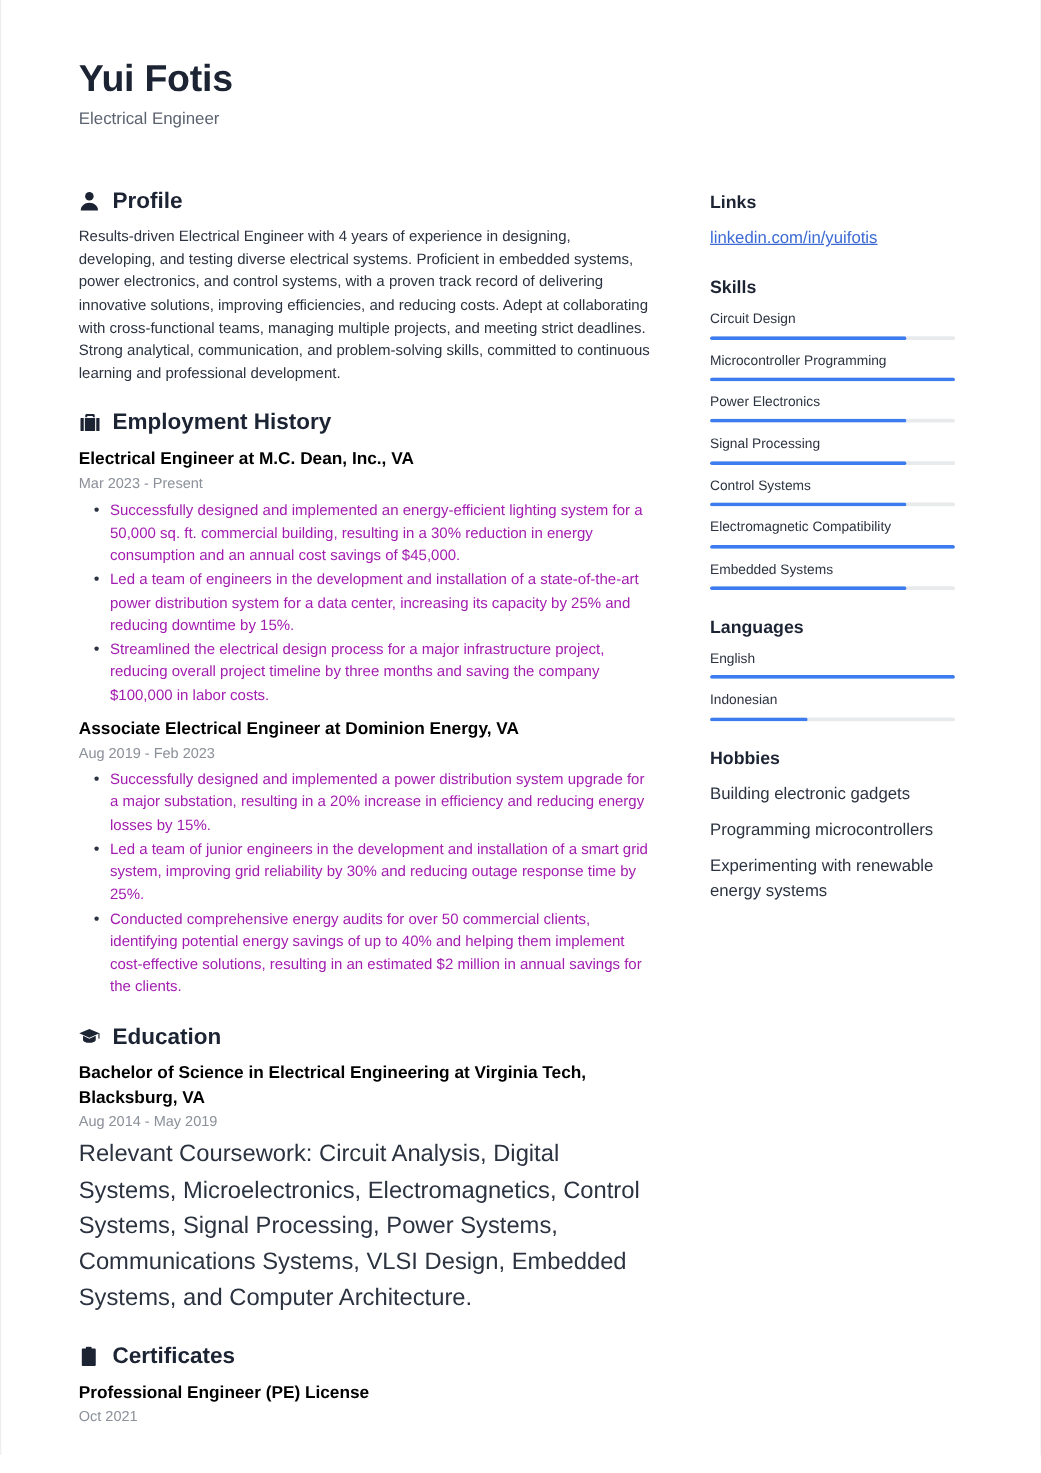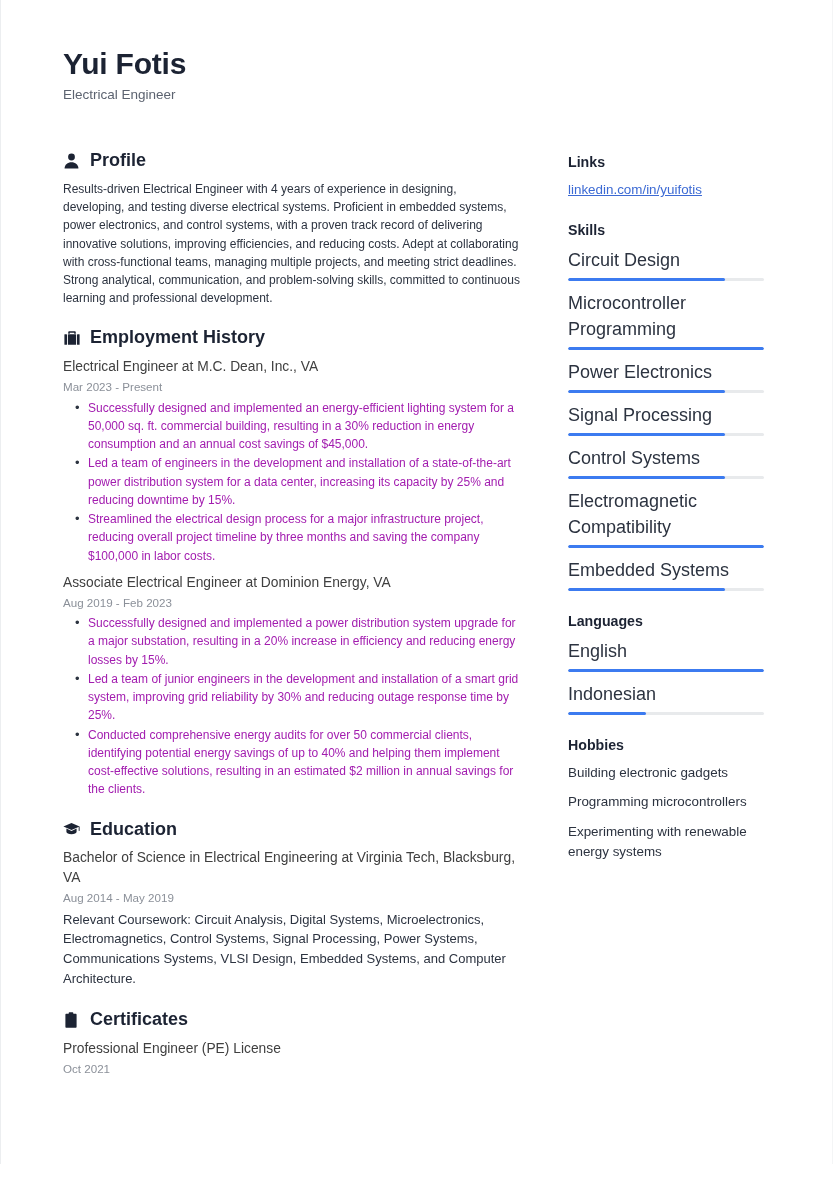--- a/index.html
+++ b/index.html
@@ -90,22 +90,22 @@
   .para {
     font-size: 12px;
     line-height: 1.52;
     color: #2c3340;
     margin: 0;
   }
 
   .entry { margin-bottom: 2px; }
   .entry-title {
     font-size: 13.8px;
-    font-weight: normal;
-    color: #404040;
+    font-weight: bold;
+    color: #000000;
     line-height: 1.45;
   }
   .entry-date {
     font-size: 11.6px;
     color: #8b9099;
     line-height: 1.5;
     margin-top: 1px;
     margin-bottom: 3px;
   }
   ul.bullets {
@@ -122,21 +122,21 @@
   }
   ul.bullets li::before {
     content: "•";
     position: absolute;
     left: -13px;
     top: -1px;
     font-size: 13px;
     color: #2c3340;
   }
   .entry-desc {
-    font-size: 13px;
+    font-size: 19px;
     line-height: 1.52;
     color: #2c3340;
     margin-top: 2px;
   }
 
   
   .side-block { margin-bottom: 22px; }
   .side-title {
     font-size: 14.2px;
     font-weight: bold;
@@ -157,21 +157,21 @@
     color: #3c6ad4;
     text-decoration: underline;
     display: block;
     margin-bottom: 10px;
     word-break: break-word;
   }
 
   
   .meter-item { margin-bottom: 10px; }
   .meter-label {
-    font-size: 18px;
+    font-size: 11px;
     color: #2c3340;
     line-height: 1.4;
     margin-bottom: 5px;
   }
   .meter-track {
     position: relative;
     height: 3px;
     width: 196px;
     background: #e8eaec;
     border-radius: 2px;

